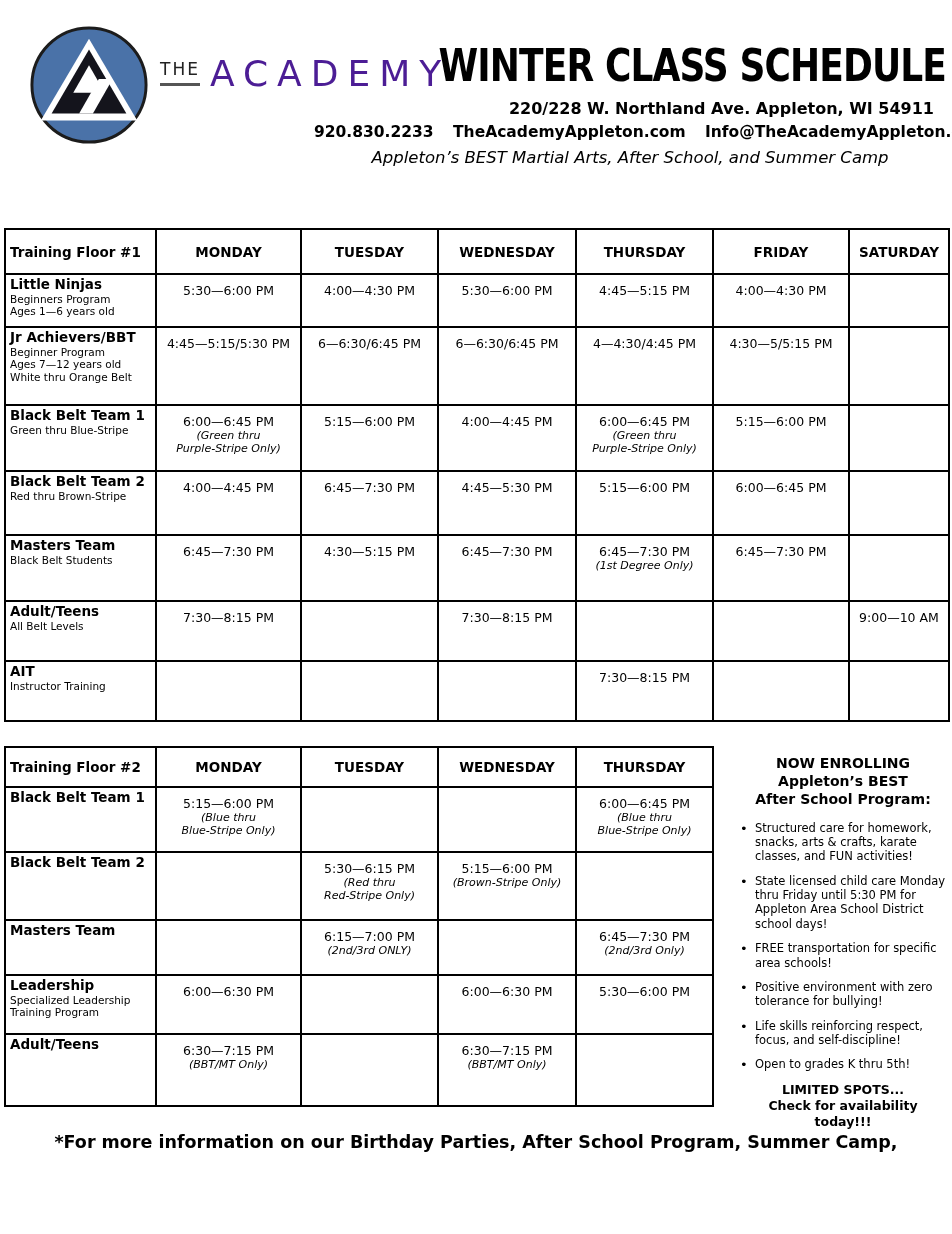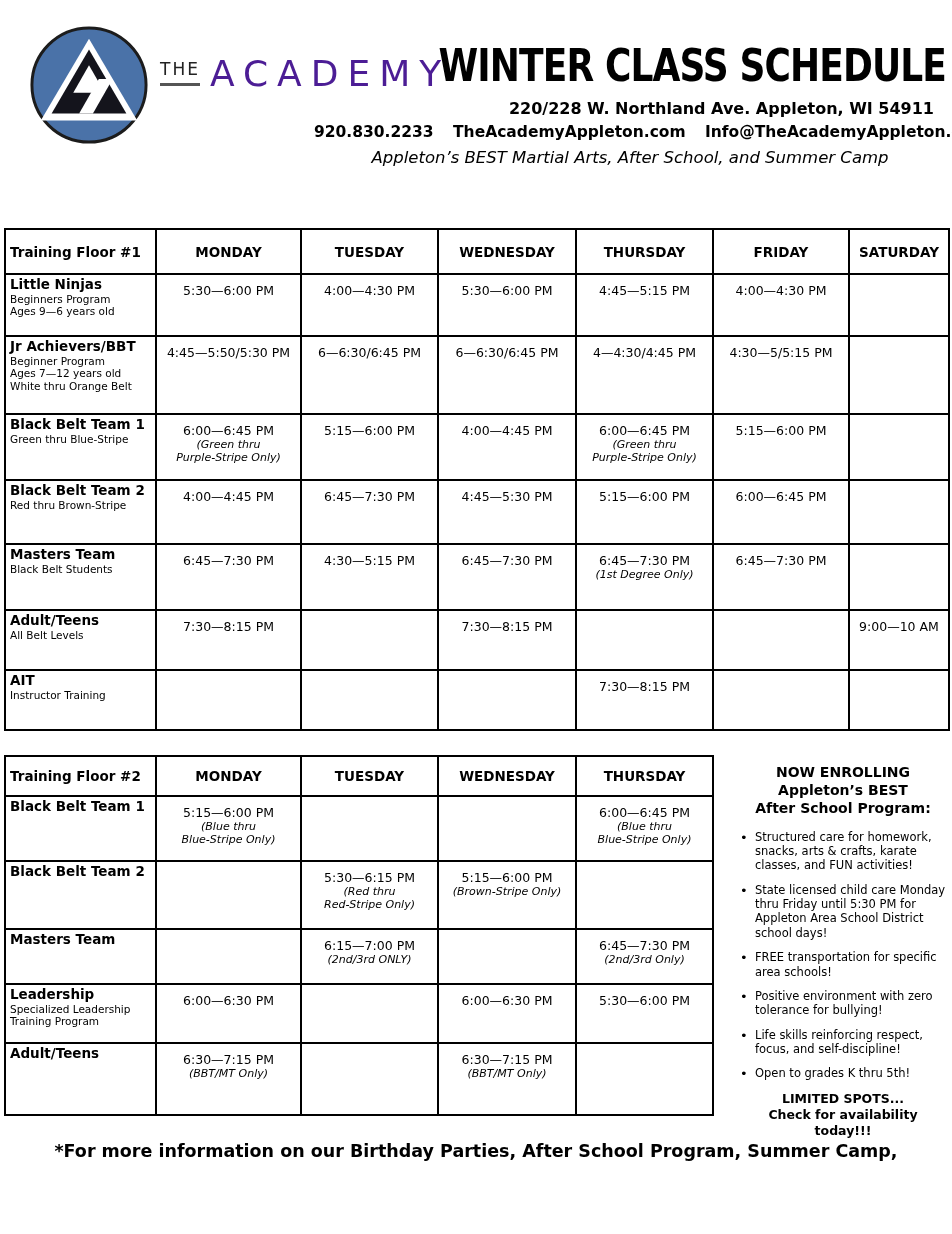--- a/index.html
+++ b/index.html
@@ -95,25 +95,25 @@
         <th class="lab">Training Floor #1</th>
         <th>MONDAY</th>
         <th>TUESDAY</th>
         <th>WEDNESDAY</th>
         <th>THURSDAY</th>
         <th>FRIDAY</th>
         <th>SATURDAY</th>
       </tr>
     </thead>
     <tbody>
-      <tr style="height:62px">
+      <tr style="height:53px">
         <td class="lab">
             <div class="cname">Little Ninjas</div>
             <div class="csub">Beginners Program
-Ages 9—6 years old</div>
+Ages 1—6 years old</div>
           </td>
         <td class="slot">
             <div class="t">5:30—6:00 PM</div>
             <div class="n"></div>
           </td>
         <td class="slot">
             <div class="t">4:00—4:30 PM</div>
             <div class="n"></div>
           </td>
         <td class="slot">
@@ -134,21 +134,21 @@
           </td>
       </tr>
       <tr style="height:78px">
         <td class="lab">
             <div class="cname">Jr Achievers/BBT</div>
             <div class="csub">Beginner Program
 Ages 7—12 years old
 White thru Orange Belt</div>
           </td>
         <td class="slot">
-            <div class="t">4:45—5:50/5:30 PM</div>
+            <div class="t">4:45—5:15/5:30 PM</div>
             <div class="n"></div>
           </td>
         <td class="slot">
             <div class="t">6—6:30/6:45 PM</div>
             <div class="n"></div>
           </td>
         <td class="slot">
             <div class="t">6—6:30/6:45 PM</div>
             <div class="n"></div>
           </td>

